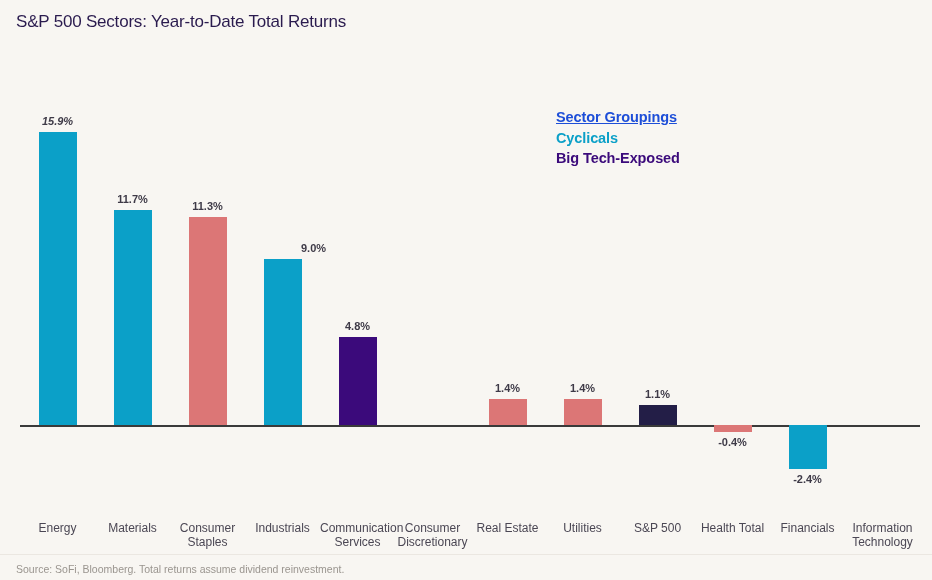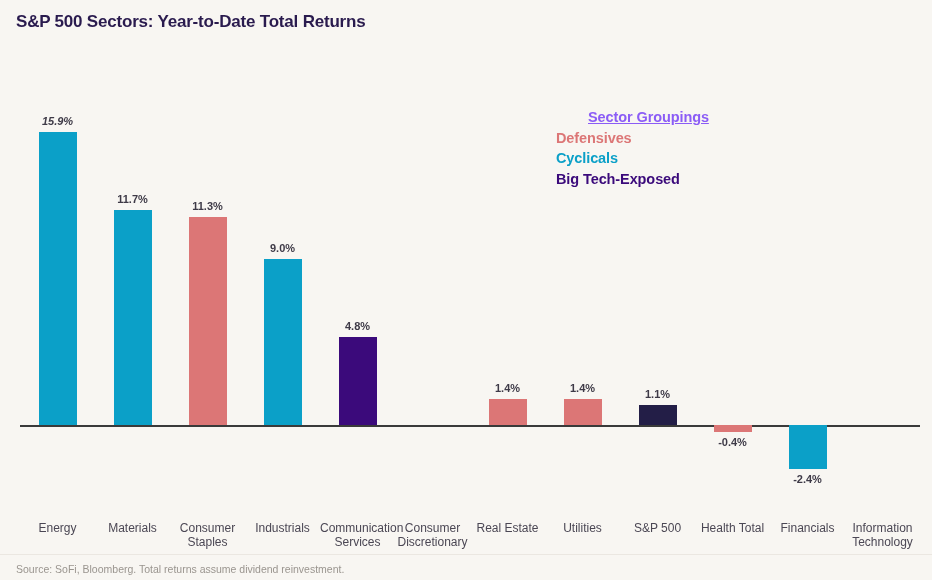--- a/index.html
+++ b/index.html
@@ -21,21 +21,21 @@
     background: #f8f6f2;
     box-sizing: border-box;
   }
 
   
   .chart-title {
     position: absolute;
     left: 16px;
     top: 12px;
     font-size: 17px;
-    font-weight: bold;
+    font-weight: normal;
     color: #2a1b4e;
     letter-spacing: -0.2px;
     white-space: nowrap;
   }
 
   
   .legend {
     position: absolute;
     left: 556px;
     top: 107px;
@@ -120,43 +120,42 @@
   }
 </style>
 </head>
 <body>
 
 <div id="page">
 
   <div class="chart-title">S&amp;P 500 Sectors: Year-to-Date Total Returns</div>
 
   <div class="legend">
-    <div class="legend-title" style="color: #8b5cf6; margin-left: 32px;">Sector Groupings</div>
-    <div class="legend-entry" style="color: rgb(220, 118, 118);">Defensives</div>
+    <div class="legend-title" style="color: #1d4ed8;">Sector Groupings</div>
     <div class="legend-entry" style="color: rgb(11, 160, 200);">Cyclicals</div>
     <div class="legend-entry" style="color: rgb(59, 10, 123);">Big Tech-Exposed</div>
   </div>
 
   <div id="plot">
     <div class="zero-line" id="zero-line" style="top: 365px;"></div>
   <div class="bar-slot" style="left: 0px; width: 75px;">
         <div class="bar" title="Energy: 15.9%" style="background: rgb(11, 160, 200); height: 292.56px; top: 72.44px;"></div>
         <div class="bar-label" style="color: rgb(62, 58, 71); top: 55.44px; font-style: italic;">15.9%</div>
       </div>
       <div class="bar-slot" style="left: 75px; width: 75px;">
         <div class="bar" title="Materials: 11.7%" style="background: rgb(11, 160, 200); height: 215.28px; top: 149.72px;"></div>
         <div class="bar-label" style="color: rgb(62, 58, 71); top: 132.72px;">11.7%</div>
       </div>
       <div class="bar-slot" style="left: 150px; width: 75px;">
         <div class="bar" title="Consumer Staples: 11.3%" style="background: rgb(220, 118, 118); height: 207.92px; top: 157.08px;"></div>
         <div class="bar-label" style="color: rgb(62, 58, 71); top: 140.08px;">11.3%</div>
       </div>
       <div class="bar-slot" style="left: 225px; width: 75px;">
         <div class="bar" title="Industrials: 9.0%" style="background: rgb(11, 160, 200); height: 165.6px; top: 199.4px;"></div>
-        <div class="bar-label" style="color: rgb(62, 58, 71); top: 182.4px;">9.0%</div>
+        <div class="bar-label" style="color: rgb(62, 58, 71); top: 182.4px; margin-left: 31px;">9.0%</div>
       </div>
       <div class="bar-slot" style="left: 300px; width: 75px;">
         <div class="bar" title="Communication Services: 4.8%" style="background: rgb(59, 10, 123); height: 88.32px; top: 276.68px;"></div>
         <div class="bar-label" style="color: rgb(62, 58, 71); top: 259.68px;">4.8%</div>
       </div>
       <div class="bar-slot" style="left: 450px; width: 75px;">
         <div class="bar" title="Real Estate: 1.4%" style="background: rgb(220, 118, 118); height: 25.76px; top: 339.24px;"></div>
         <div class="bar-label" style="color: rgb(62, 58, 71); top: 322.24px;">1.4%</div>
       </div>
       <div class="bar-slot" style="left: 525px; width: 75px;">

